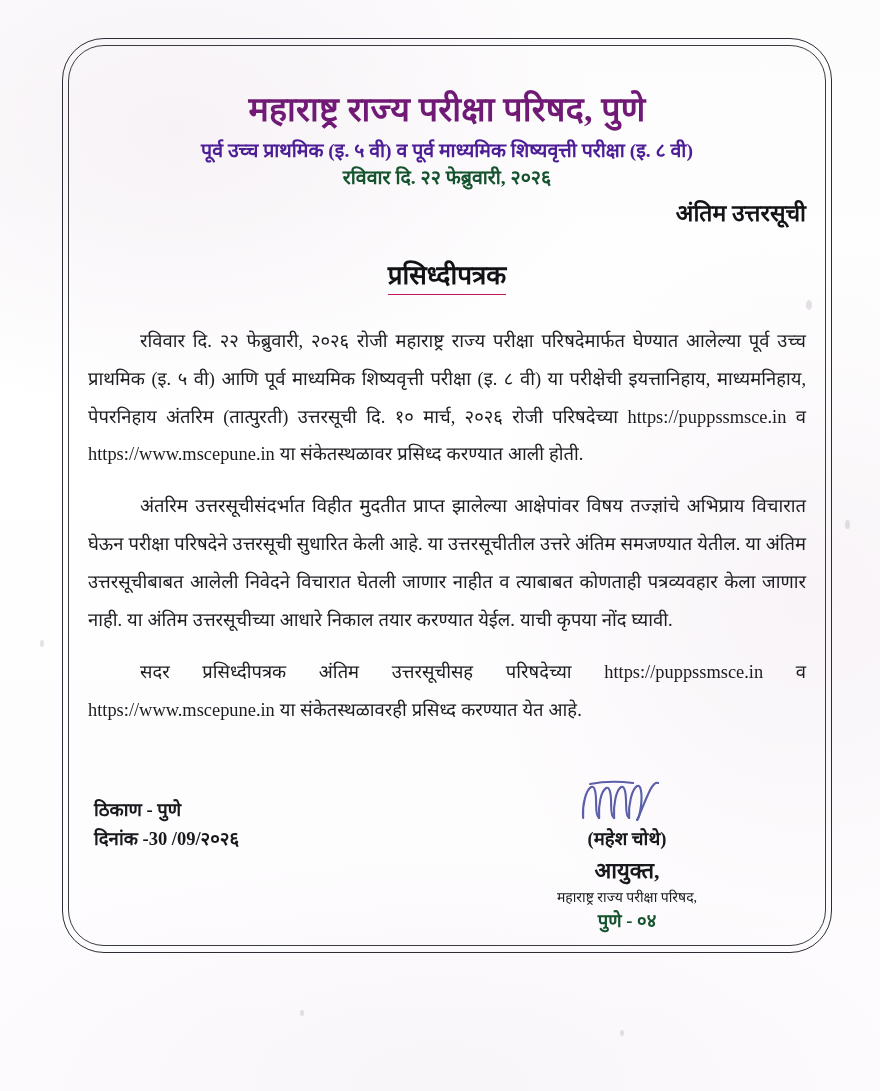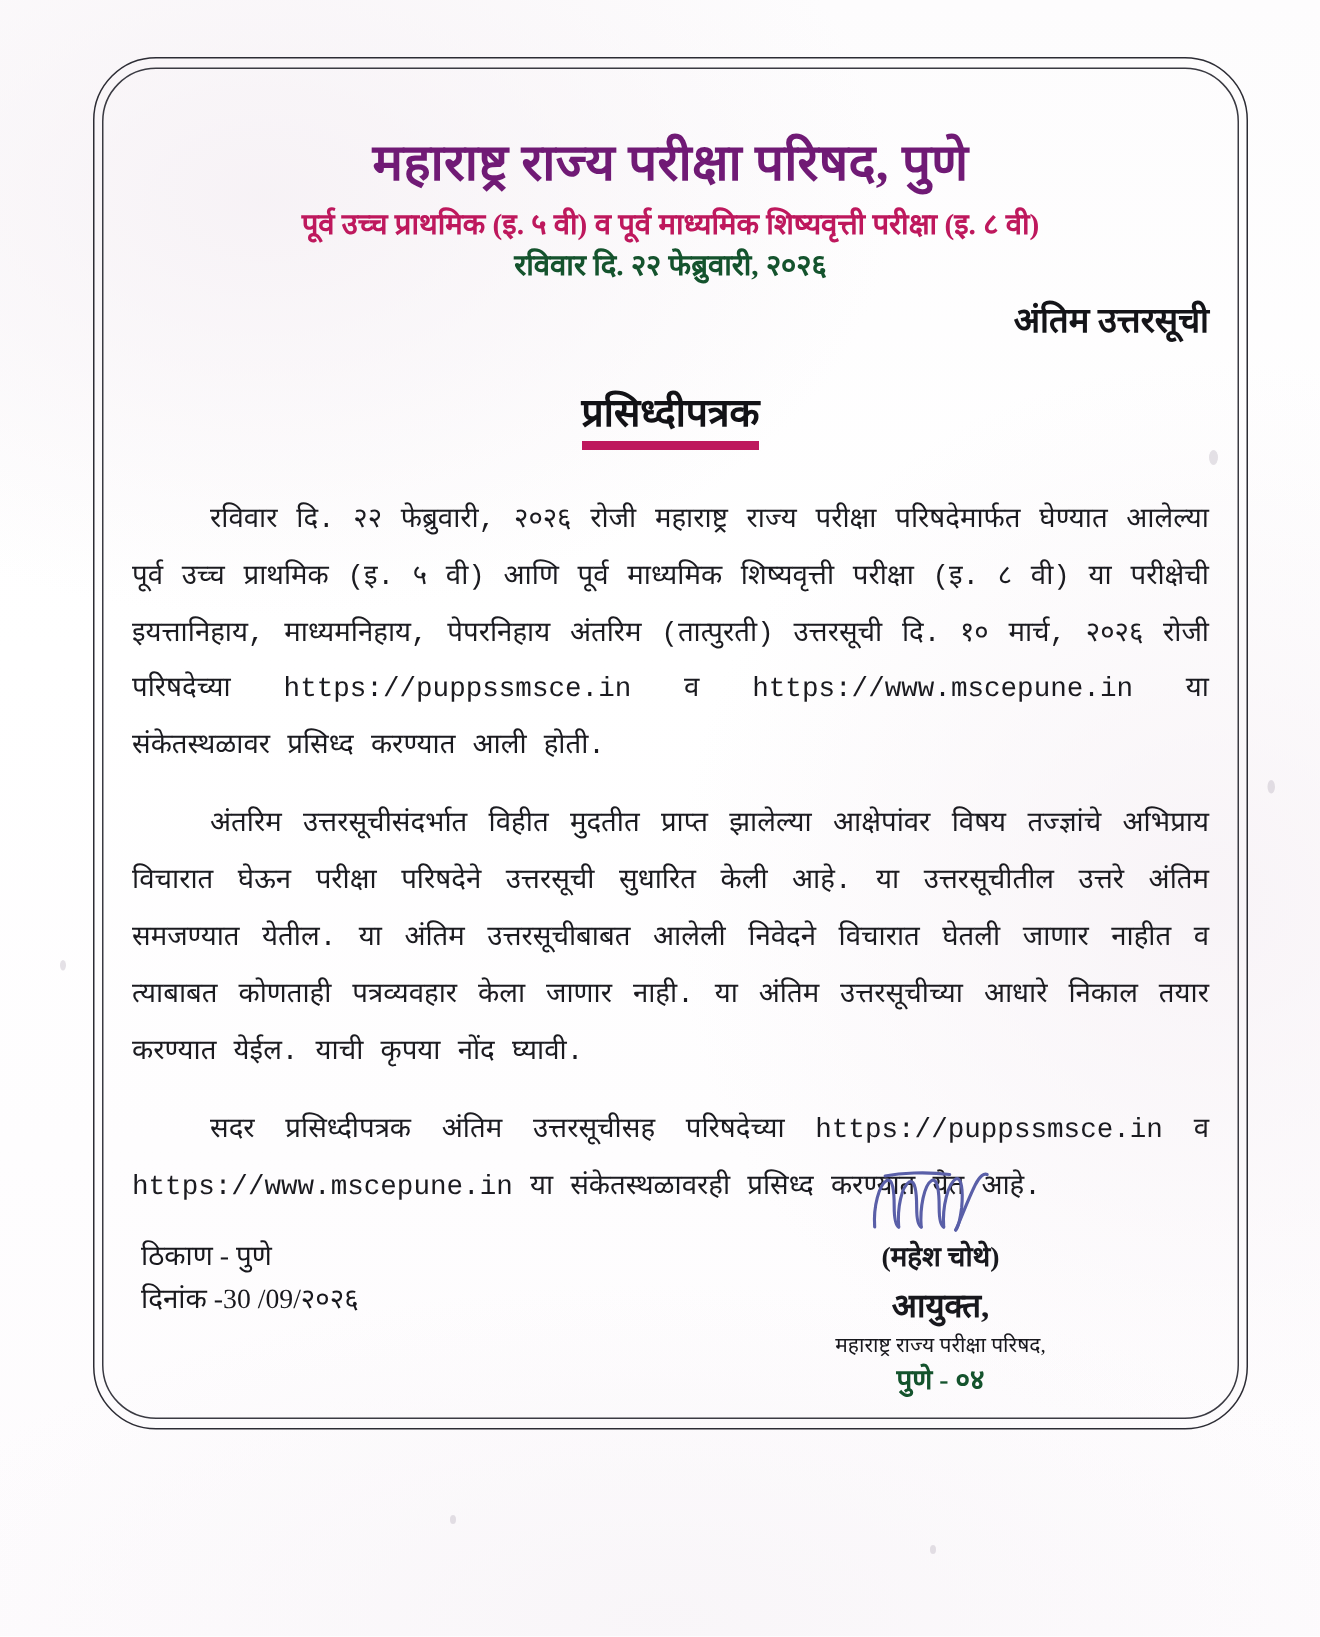--- a/index.html
+++ b/index.html
@@ -72,21 +72,21 @@
     line-height: 1.18;
     margin-top: 20px;
     color: #701a75;
   }
   .exam-line {
     text-align: center;
     font-size: 19.5px;
     font-weight: bold;
     line-height: 1.35;
     margin-top: 8px;
-    color: #be185d;
+    color: #4c1d95;
   }
   .exam-date {
     text-align: center;
     font-size: 19.5px;
     font-weight: bold;
     line-height: 1.35;
     margin-top: 1px;
     color: #14532d;
   }
   .doc-kind {
@@ -98,28 +98,27 @@
   }
   .press-heading {
     text-align: center;
     font-size: 26px;
     font-weight: bold;
     margin-top: 28px;
     color: #121216;
   }
   .press-heading span {
     display: inline-block;
-    border-bottom: 6px solid #be185d;
+    border-bottom: 1px solid #be185d;
     padding-bottom: 2px;
   }
 
   
   .body-block {
     margin-top: 28px;
-    font-family: Liberation Mono, monospace;
   }
   .para {
     font-size: 18.4px;
     line-height: 2.06;
     text-align: justify;
     text-justify: inter-word;
     text-indent: 52px;
     margin: 0 0 6px 0;
     color: #1b1b20;
     word-spacing: 0.4px;
@@ -133,24 +132,23 @@
     left: 0;
     top: 712px;
     width: 718px;
     height: 150px;
   }
   .place-block {
     position: absolute;
     left: 6px;
     top: 14px;
     font-size: 18.5px;
-    font-weight: normal;
+    font-weight: bold;
     line-height: 1.55;
     color: #18181d;
-    margin-top: 28px;
   }
   .sign-block {
     position: absolute;
     right: 14px;
     top: 0;
     width: 330px;
     text-align: center;
   }
   .signature {
     height: 42px;

